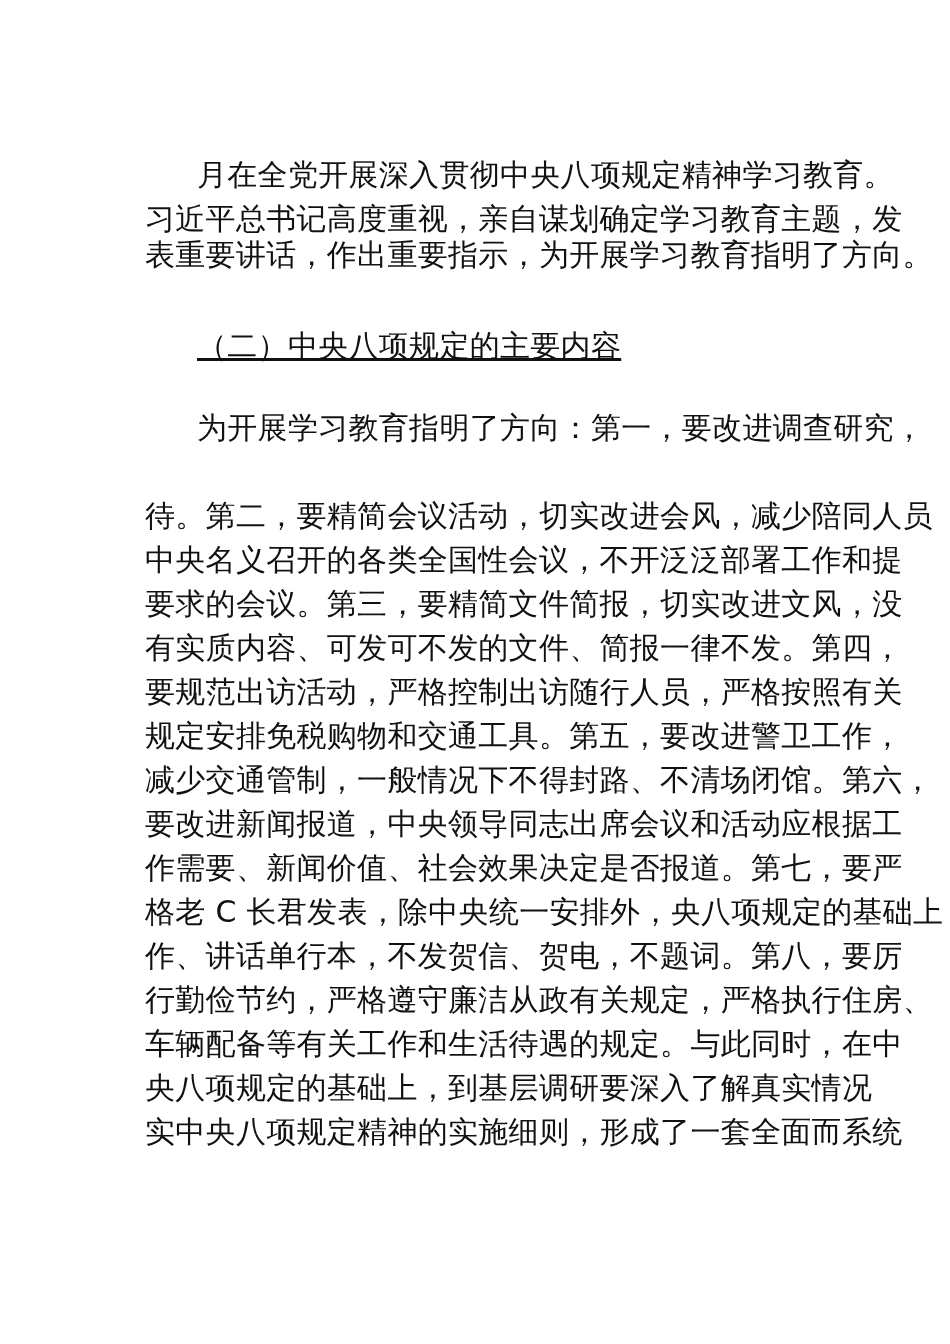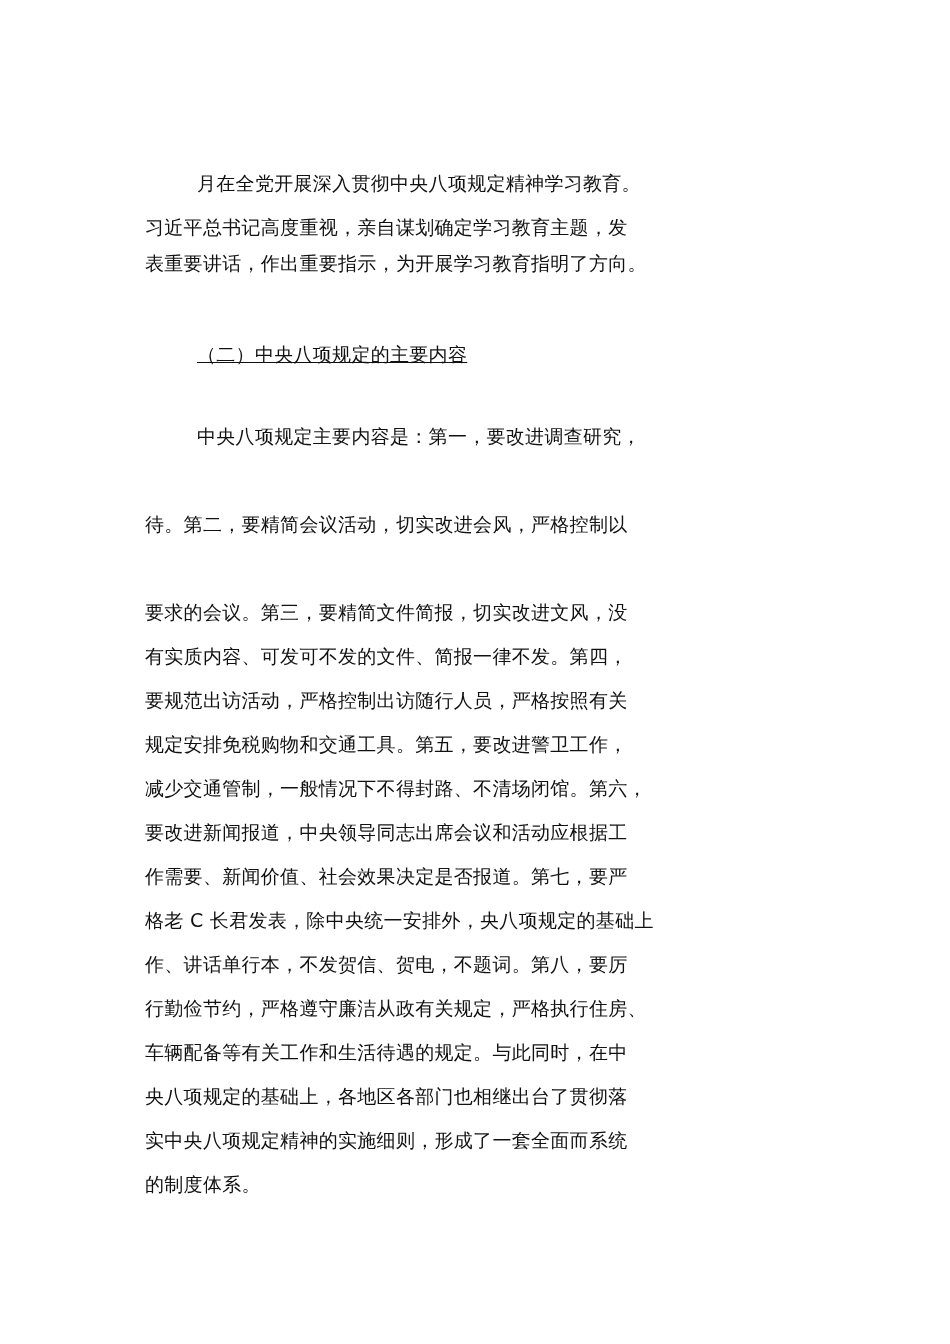--- a/index.html
+++ b/index.html
@@ -1,41 +1,41 @@
 <!DOCTYPE html>
 <html><head>
   <meta charset="utf-8">
   <style>
     html, body { margin: 0; padding: 0; background: #ffffff; }
     body { width: 950px; height: 1344px; position: relative; overflow: hidden;
       font-family: "DejaVu Sans", "Liberation Sans", sans-serif; color: #111111; }
     .page { position: absolute; left: 0; top: 0; width: 950px; height: 1344px; background: #ffffff; }
-    .line { position: absolute; left: 145px; font-size: 19px; line-height: 36px; white-space: nowrap; letter-spacing: 0.3px; margin-top: 8px; }
+    .line { position: absolute; left: 145px; font-size: 30px; line-height: 36px; white-space: nowrap; letter-spacing: 0.3px; }
     .indent { left: 197px; }
     .heading { left: 197px; text-decoration: underline; }
   </style>
 </head>
 <body>
 
 <div class="page">
   <div class="line indent" style="top:157px">月在全党开展深入贯彻中央八项规定精神学习教育。</div>
   <div class="line" style="top:201px">习近平总书记高度重视，亲自谋划确定学习教育主题，发</div>
   <div class="line" style="top:237px">表重要讲话，作出重要指示，为开展学习教育指明了方向。</div>
 
   <div class="line heading" style="top:328px">（二）中央八项规定的主要内容</div>
 
-  <div class="line indent" style="top:410px">中央八项规定主要内容是：第一，要改进调查研究，</div>
-  <div class="line" style="top:498px">待。第二，要精简会议活动，切实改进会风，严格控制以</div>
+  <div class="line indent" style="top:410px">为开展学习教育指明了方向：第一，要改进调查研究，</div>
+  <div class="line" style="top:498px">待。第二，要精简会议活动，切实改进会风，减少陪同人员</div>
+  <div class="line" style="top:542px">中央名义召开的各类全国性会议，不开泛泛部署工作和提</div>
   <div class="line" style="top:586px">要求的会议。第三，要精简文件简报，切实改进文风，没</div>
   <div class="line" style="top:630px">有实质内容、可发可不发的文件、简报一律不发。第四，</div>
   <div class="line" style="top:674px">要规范出访活动，严格控制出访随行人员，严格按照有关</div>
   <div class="line" style="top:718px">规定安排免税购物和交通工具。第五，要改进警卫工作，</div>
   <div class="line" style="top:806px">要改进新闻报道，中央领导同志出席会议和活动应根据工</div>
   <div class="line" style="top:762px">减少交通管制，一般情况下不得封路、不清场闭馆。第六，</div>
   <div class="line" style="top:850px">作需要、新闻价值、社会效果决定是否报道。第七，要严</div>
   <div class="line" style="top:894px">格老 C 长君发表，除中央统一安排外，央八项规定的基础上</div>
   <div class="line" style="top:938px">作、讲话单行本，不发贺信、贺电，不题词。第八，要厉</div>
   <div class="line" style="top:982px">行勤俭节约，严格遵守廉洁从政有关规定，严格执行住房、</div>
   <div class="line" style="top:1026px">车辆配备等有关工作和生活待遇的规定。与此同时，在中</div>
-  <div class="line" style="top:1070px">央八项规定的基础上，各地区各部门也相继出台了贯彻落</div>
+  <div class="line" style="top:1070px">央八项规定的基础上，到基层调研要深入了解真实情况</div>
   <div class="line" style="top:1114px">实中央八项规定精神的实施细则，形成了一套全面而系统</div>
-  <div class="line" style="top:1158px">的制度体系。</div>
 </div>
 
 </body></html>

